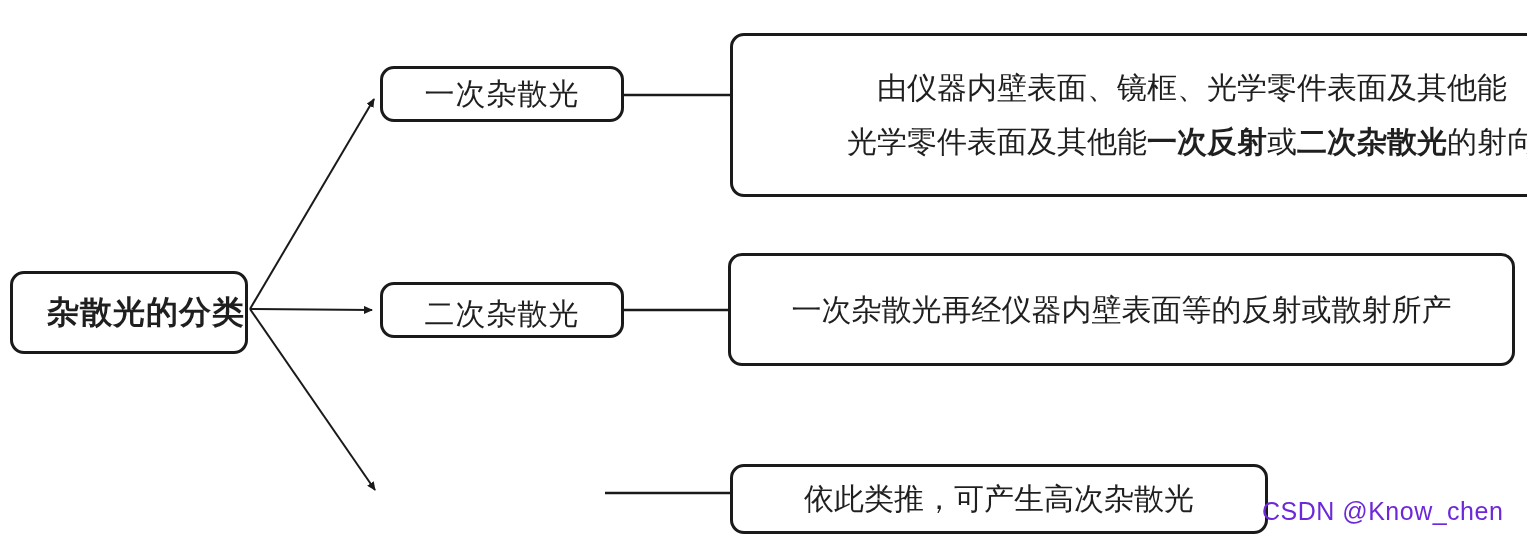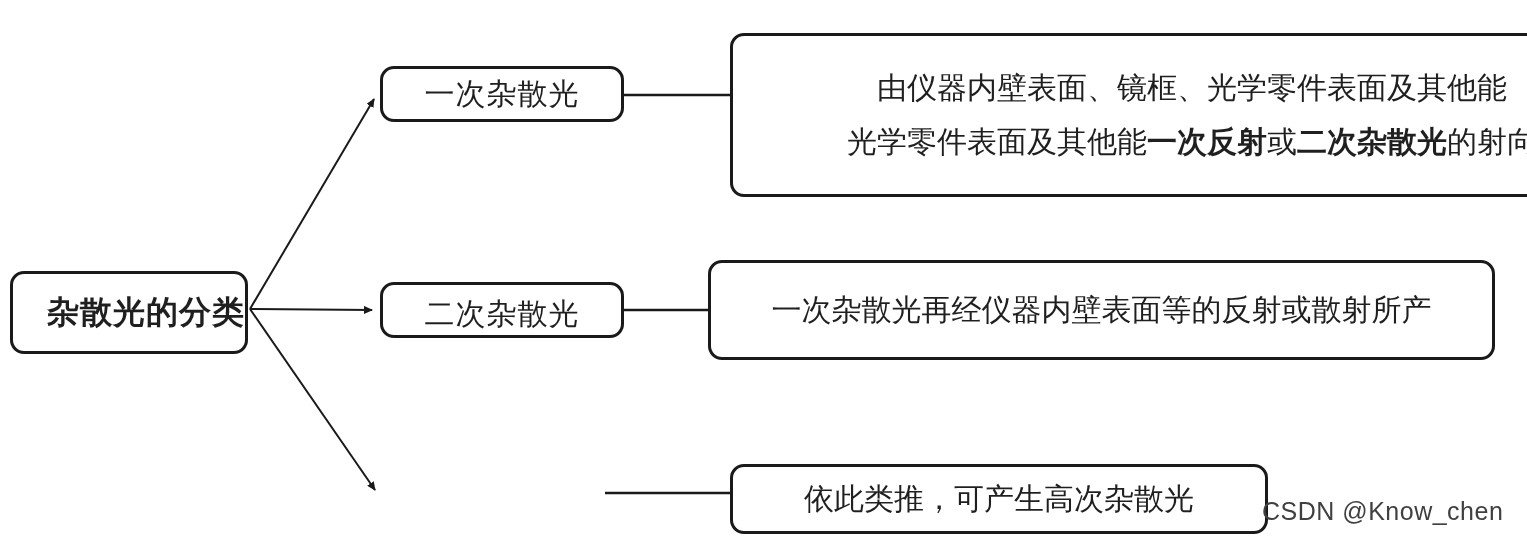--- a/index.html
+++ b/index.html
@@ -47,30 +47,30 @@
   }
   .mid-1 { left: 380px; top: 66px; }
   .mid-2 { left: 380px; top: 282px; align-items: flex-end; }
   .mid-3 { left: 380px; top: 466px; height: 54px; }
   .desc-node {
     flex-direction: column;
     font-size: 30px;
     line-height: 54px;
   }
   .desc-1 { left: 730px; top: 13px;  width: 924px; height: 164px; margin-top: 20px; }
-  .desc-2 { left: 708px; top: 253px; width: 787px; height: 100px; margin-top: 7px; }
+  .desc-2 { left: 728px; top: 253px; width: 787px; height: 113px; }
   .desc-3 { left: 730px; top: 464px; width: 538px; height: 70px; align-items: center; }
   .desc-line { white-space: nowrap; }
   .bold-seg { font-weight: 700; text-align: right; }
   .watermark {
     position: absolute;
     left: 1262px;
     top: 497px;
     font-size: 25px;
-    color: #404040;
+    color: #6d28d9;
     white-space: nowrap;
     letter-spacing: 0.5px;
   }
 </style>
 </head>
 <body>
 
 <div class="canvas">
 
   <svg class="edges" viewBox="0 0 1527 536" xmlns="http://www.w3.org/2000/svg">

